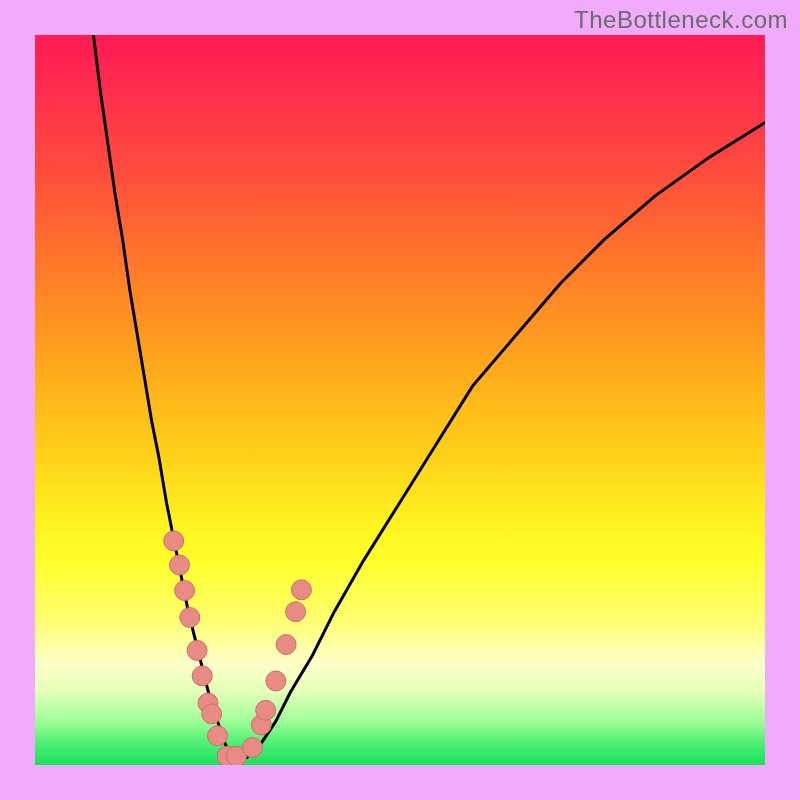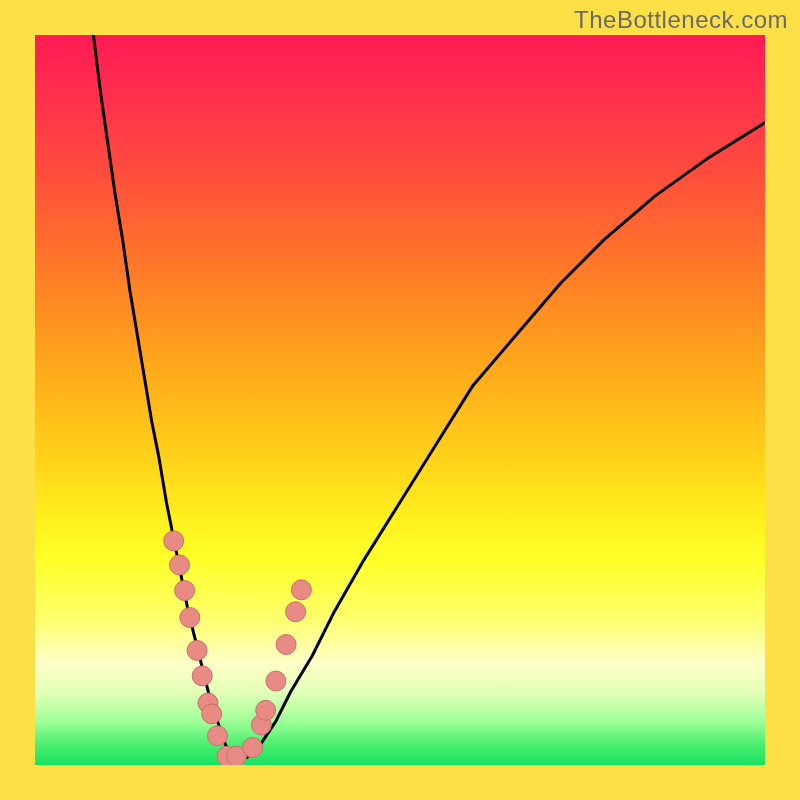--- a/index.html
+++ b/index.html
@@ -10,21 +10,21 @@
     background: #000;
     overflow: hidden;
     font-family: Arial, Helvetica, sans-serif;
   }
   .frame {
     position: absolute;
     top: 0;
     left: 0;
     width: 800px;
     height: 800px;
-    background: #fde047;
+    background: #f0abfc;
   }
   .plot-area {
     position: absolute;
     top: 35px;
     left: 35px;
     width: 730px;
     height: 730px;
     background: linear-gradient(
       to bottom,
       #ff1a54 0%,

